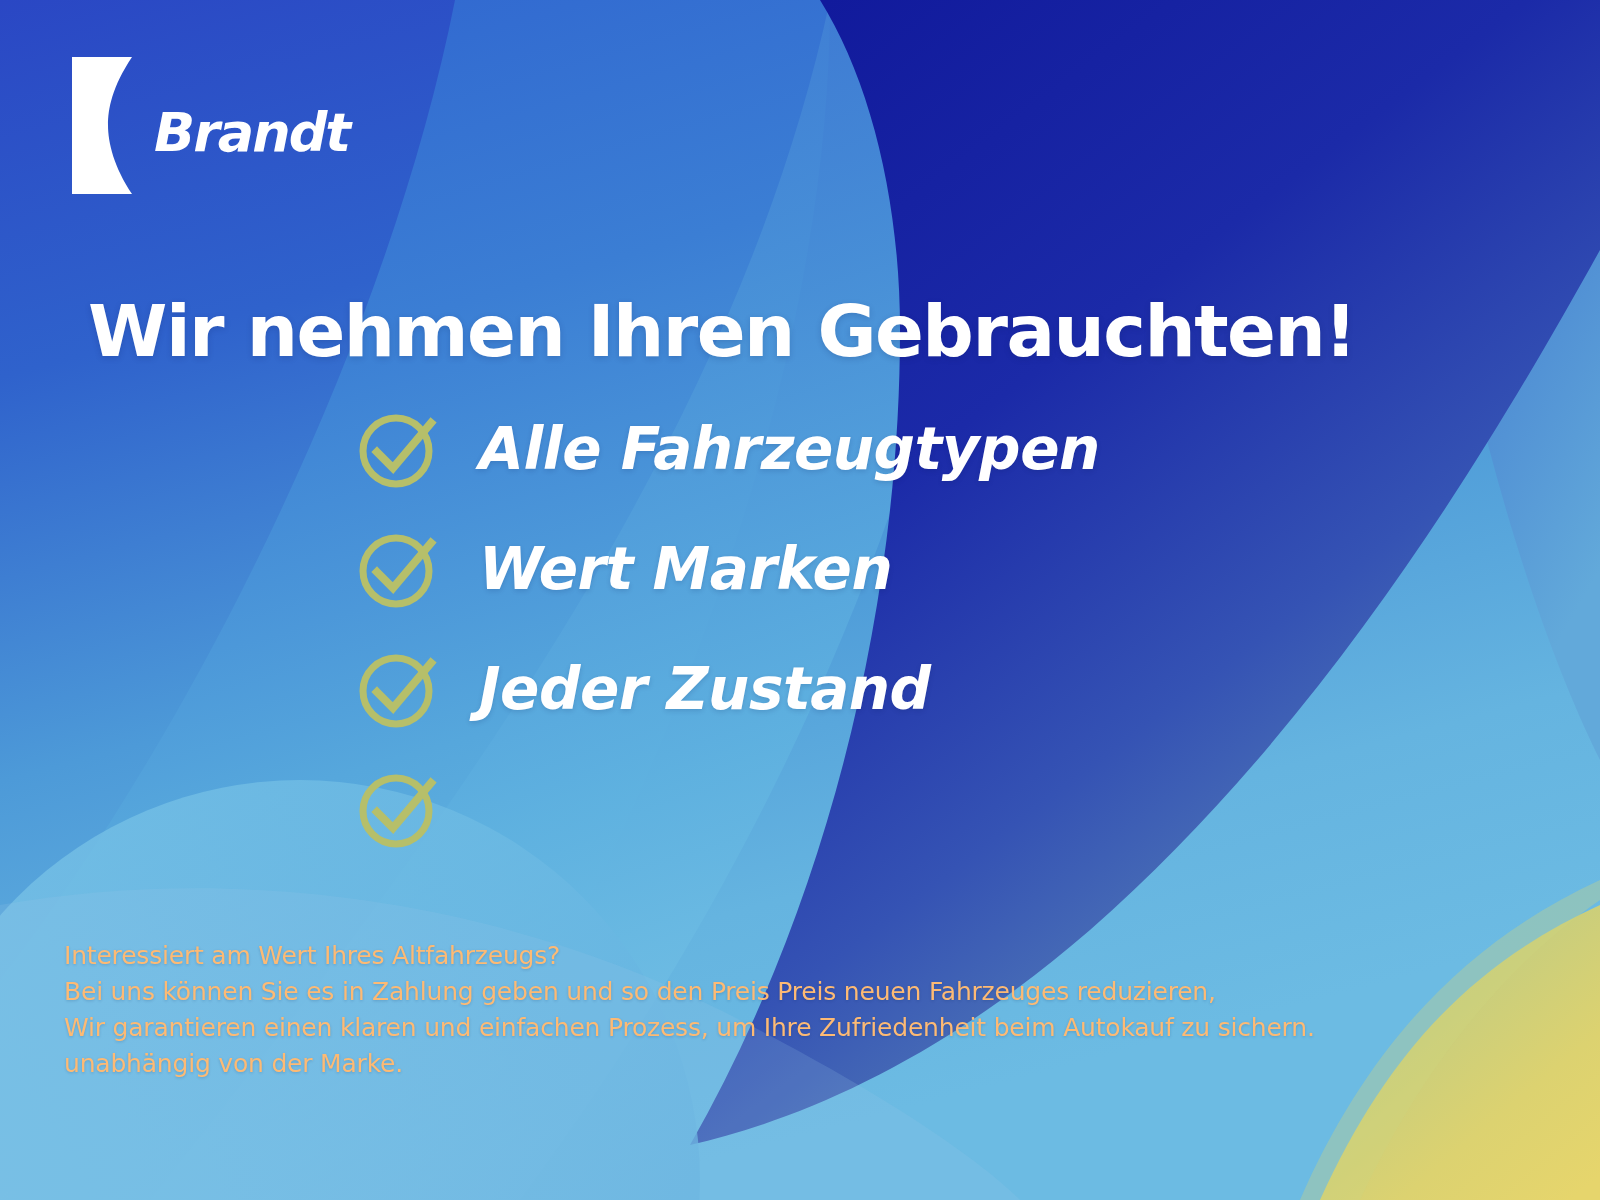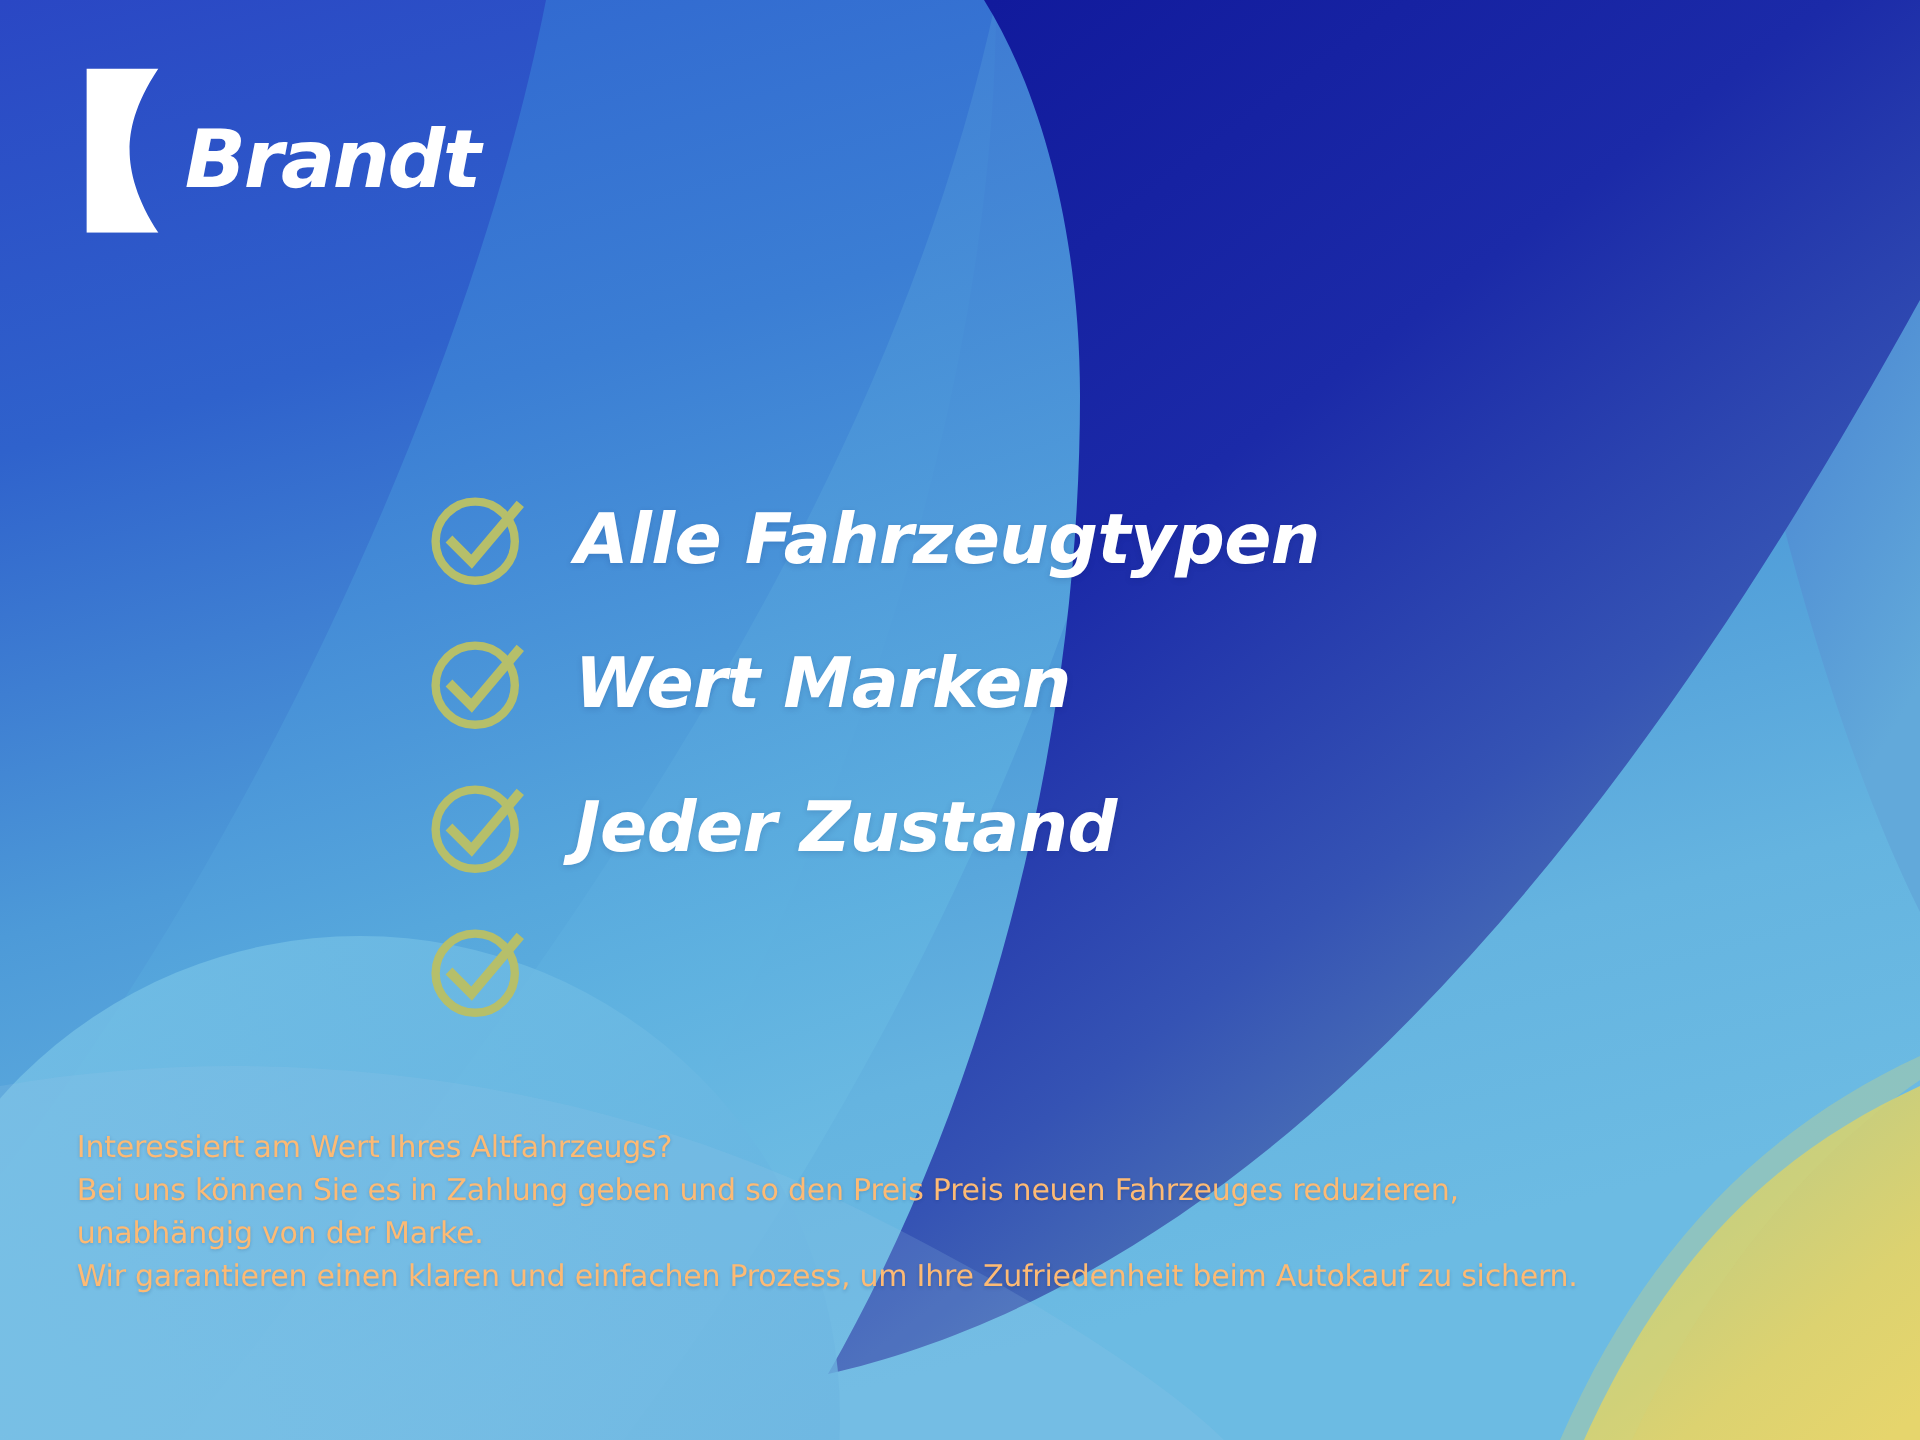--- a/index.html
+++ b/index.html
@@ -45,21 +45,21 @@
     height: 140px;
   }
   #logo-mark {
     width: 78px;
     height: 137px;
     display: block;
   }
   #logo-word {
     color: #ffffff;
     font-family: "DejaVu Sans", sans-serif;
-    font-size: 67px;
+    font-size: 54px;
     font-weight: bold;
     font-style: italic;
     letter-spacing: -2px;
     line-height: 1;
     margin-left: 4px;
     margin-top: 16px;
     white-space: nowrap;
     text-align: right;
   }
 
@@ -215,20 +215,21 @@
 
   <div id="content">
 
     <div id="logo">
       <svg id="logo-mark" viewBox="0 0 78 137">
         <path fill="#ffffff" d="M0,0 L60,0 C40,30 36,52 36,68 C36,86 42,110 60,137 L0,137 Z"></path>
       </svg>
       <span id="logo-word">Brandt</span>
     </div>
 
+    <h1 id="headline">Wir nehmen Ihren Gebrauchten!</h1>
 
     <div id="bullets">
 
       <div class="bullet-row">
         <svg class="bullet-icon" viewBox="0 0 86 86">
           <circle cx="41" cy="45" r="33" fill="none" stroke="#b6bf6a" stroke-width="7"></circle>
           <path d="M22,46 L38,62 L76,17" fill="none" stroke="#b6bf6a" stroke-width="8" stroke-linecap="square" stroke-linejoin="miter"></path>
         </svg>
         <span class="bullet-label">Alle Fahrzeugtypen</span>
       </div>
@@ -254,18 +255,18 @@
           <circle cx="41" cy="45" r="33" fill="none" stroke="#b6bf6a" stroke-width="7"></circle>
           <path d="M22,46 L38,62 L76,17" fill="none" stroke="#b6bf6a" stroke-width="8" stroke-linecap="square" stroke-linejoin="miter"></path>
         </svg>
       </div>
 
     </div>
 
     <div id="footer-text">
       <span class="footer-line">Interessiert am Wert Ihres Altfahrzeugs?</span>
       <span class="footer-line">Bei uns können Sie es in Zahlung geben und so den Preis Preis neuen Fahrzeuges reduzieren,</span>
+      <span class="footer-line">Wir garantieren einen klaren und einfachen Prozess, um Ihre Zufriedenheit beim Autokauf zu sichern.</span>
       <span class="footer-line">unabhängig von der Marke.</span>
-      <span class="footer-line">Wir garantieren einen klaren und einfachen Prozess, um Ihre Zufriedenheit beim Autokauf zu sichern.</span>
     </div>
 
   </div>
 </div>
 
 </body></html>

